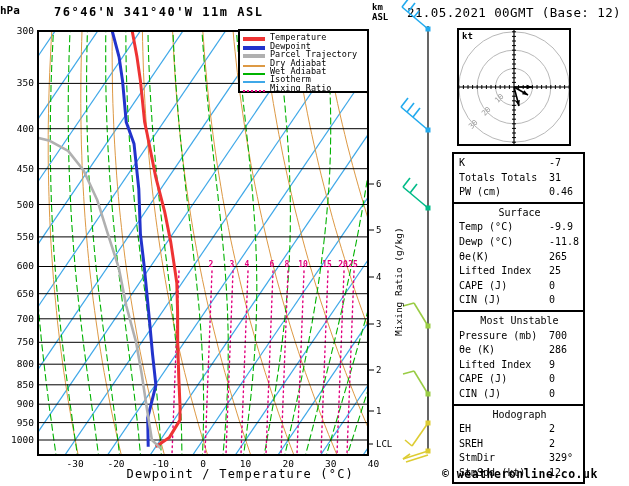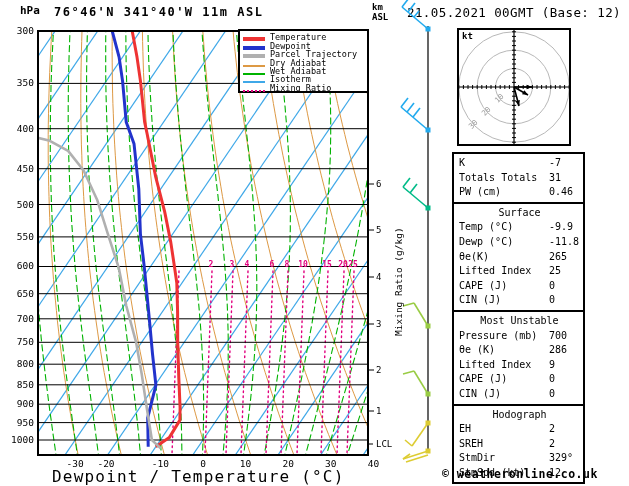--- a/index.html
+++ b/index.html
@@ -1,37 +1,37 @@
 <!DOCTYPE html>
 <html><head>
 <meta charset="utf-8">
 <style>
   html,body{margin:0;padding:0;background:#fff}
   .root{position:relative;width:629px;height:486px;background:#fff;overflow:hidden;
         font-family:"DejaVu Sans Mono",monospace;color:#000}
   #chart{position:absolute;left:0;top:0}
-  .t-hpa{position:absolute;left:20px;top:4px;font-size:11px;font-weight:bold}
+  .t-hpa{position:absolute;left:0;top:4px;font-size:11px;font-weight:bold}
   .t-station{position:absolute;left:54px;top:5px;font-size:12px;font-weight:bold;letter-spacing:1.5px;white-space:nowrap}
   .t-date{position:absolute;left:407px;top:5px;font-size:12.5px;font-weight:normal;letter-spacing:.4px;white-space:nowrap}
   .t-kmasl{position:absolute;left:372px;top:2px;font-size:9px;font-weight:bold;line-height:10px;white-space:pre}
   .legend{position:absolute;left:238px;top:29px;width:131px;height:64px;border:2px solid #000;
           background:#fff;box-sizing:border-box;padding:2px 0 0 3px;z-index:5}
   .legend-row{display:flex;align-items:flex-end;height:8.4px}
   .legend-swatch{width:22px;margin-right:5px;flex:none}
   .legend-label{font-size:8.5px;line-height:8px;white-space:nowrap}
   .hodo{position:absolute;left:457px;top:28px;width:114px;height:118px;border:2px solid #000;
         box-sizing:border-box;background:#fff}
   .hodo-kt{position:absolute;left:3px;top:1px;font-size:9px;font-weight:bold}
   .panel{position:absolute;left:452px;top:154px;width:133px}
   .panel-box{border:2px solid #000;background:#fff;margin-top:-2px;padding:2px 3px 2px 5px}
   .panel-title{text-align:center;font-size:10px;height:14.6px;line-height:14.6px;white-space:nowrap}
   .panel-row{display:flex;font-size:10px;height:14.6px;line-height:14.6px;white-space:nowrap}
   .panel-label{width:90px;flex:none}
   .panel-value{flex:1}
-  .x-title{position:absolute;left:52px;top:467px;width:292px;text-align:left;font-size:16px;letter-spacing:1.2px;white-space:nowrap}
+  .x-title{position:absolute;left:62px;top:467px;width:292px;text-align:right;font-size:12px;letter-spacing:1.2px;white-space:nowrap}
   .mix-title{position:absolute;left:393px;top:336px;font-size:9.5px;transform:rotate(-90deg);
              transform-origin:0 0;white-space:nowrap}
   .copyright{position:absolute;left:442px;top:467px;font-size:11.5px;font-weight:bold;letter-spacing:.5px;white-space:nowrap}
   .plabel{position:absolute;width:27px;left:7px;text-align:right;font-size:9.5px}
   .xlabel{position:absolute;font-size:9.5px;transform:translateX(-50%);top:458px}
 </style>
 </head>
 <body>
 
 <div class="root">
@@ -220,21 +220,21 @@
       <span class="plabel" style="top: 312.834px;">700</span>
       <span class="plabel" style="top: 336.272px;">750</span>
       <span class="plabel" style="top: 358.196px;">800</span>
       <span class="plabel" style="top: 378.791px;">850</span>
       <span class="plabel" style="top: 398.208px;">900</span>
       <span class="plabel" style="top: 416.575px;">950</span>
       <span class="plabel" style="top: 434px;">1000</span>
     </div>
   <div id="xlabels">
       <span class="xlabel" style="left: 75.2px;">-30</span>
-      <span class="xlabel" style="left: 106px; text-align: right;">-20</span>
+      <span class="xlabel" style="left: 116px; text-align: right;">-20</span>
       <span class="xlabel" style="left: 160.4px;">-10</span>
       <span class="xlabel" style="left: 203px;">0</span>
       <span class="xlabel" style="left: 245.6px;">10</span>
       <span class="xlabel" style="left: 288.2px;">20</span>
       <span class="xlabel" style="left: 330.8px;">30</span>
       <span class="xlabel" style="left: 373.4px;">40</span>
     </div>
 
   <div class="legend" id="legend">
       <div class="legend-row">

